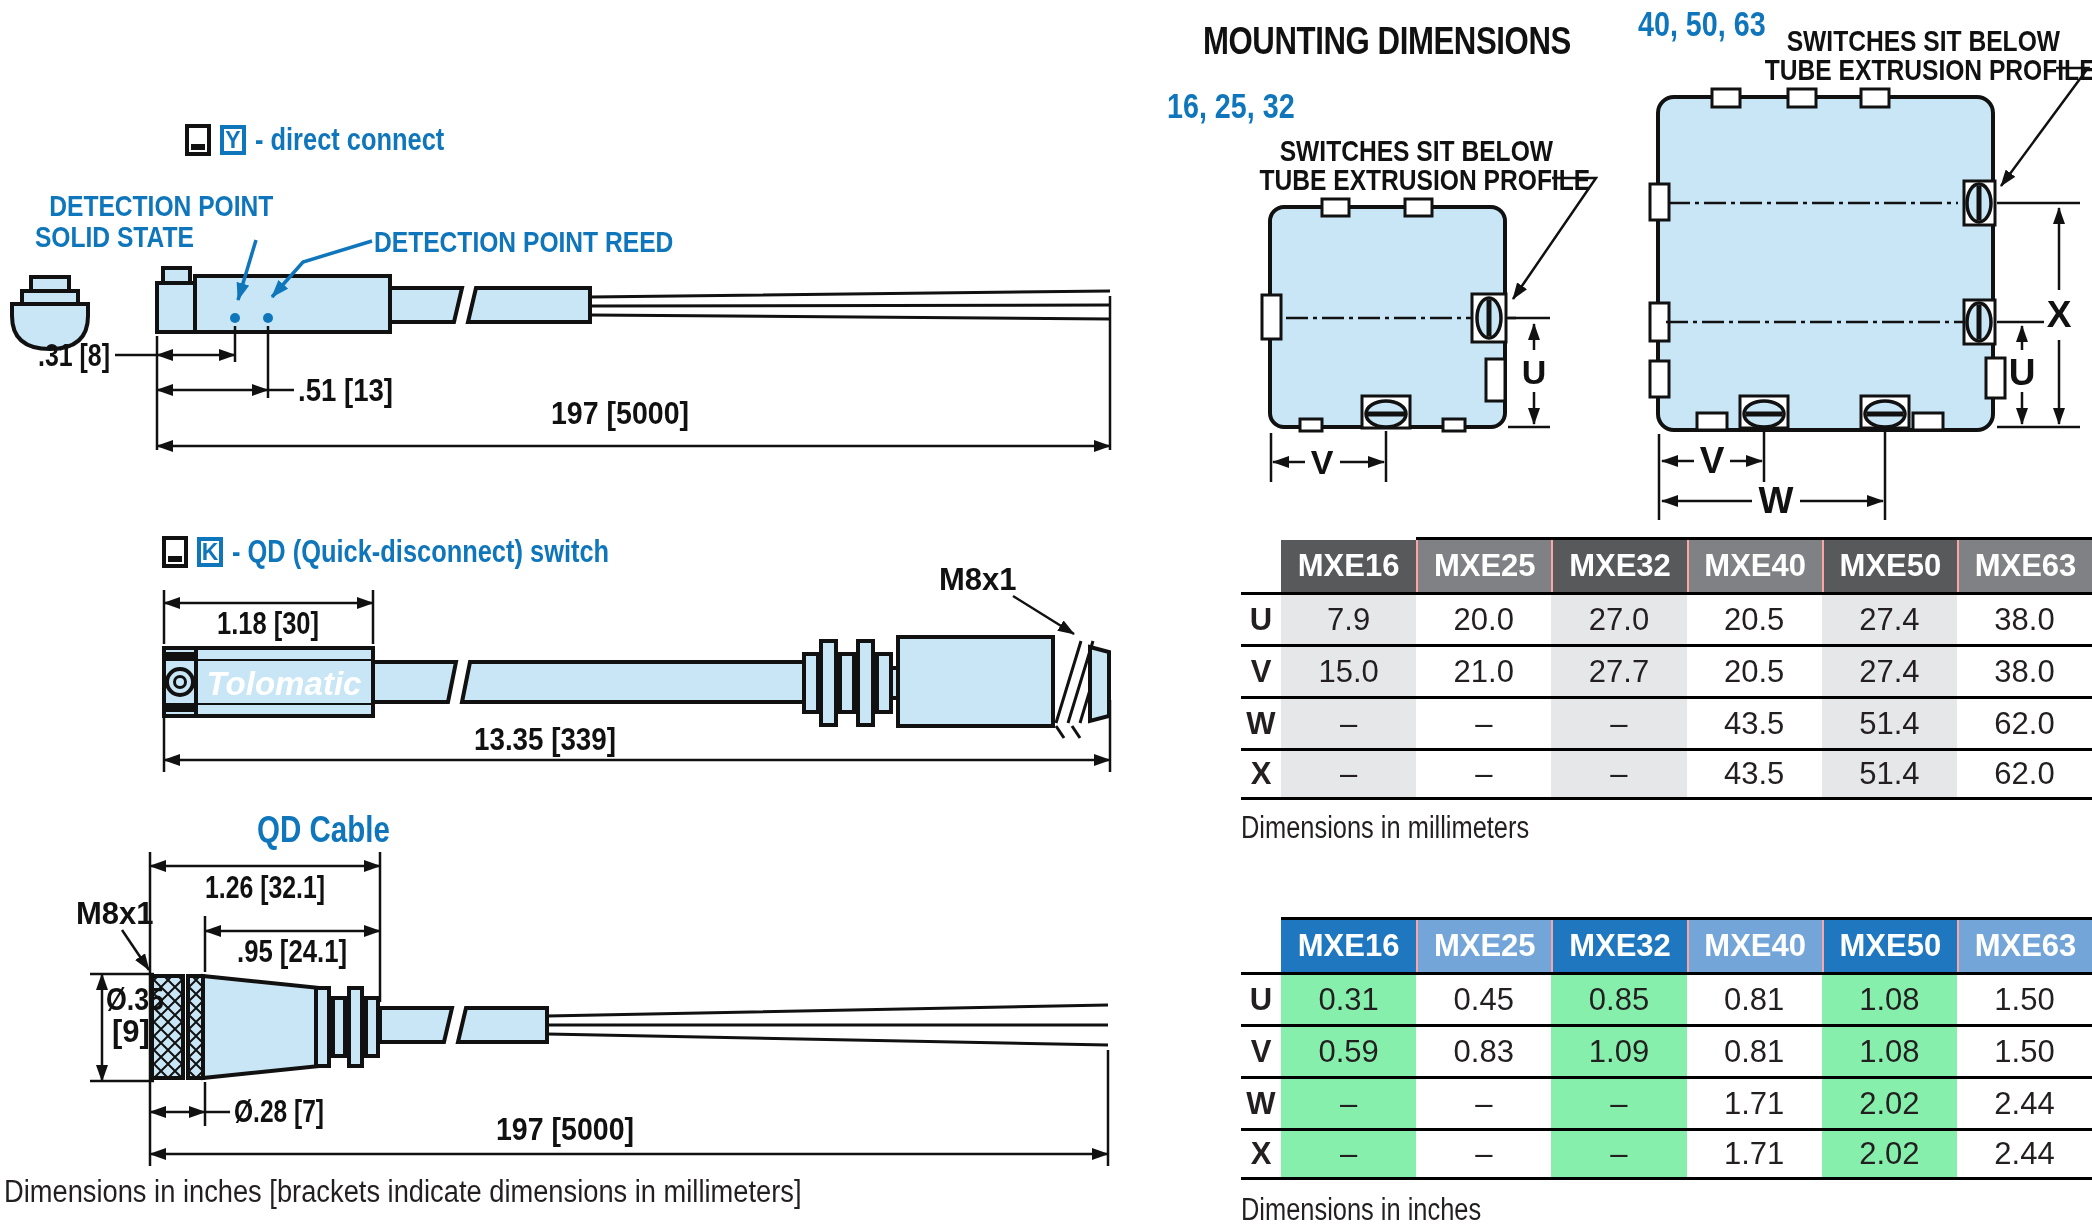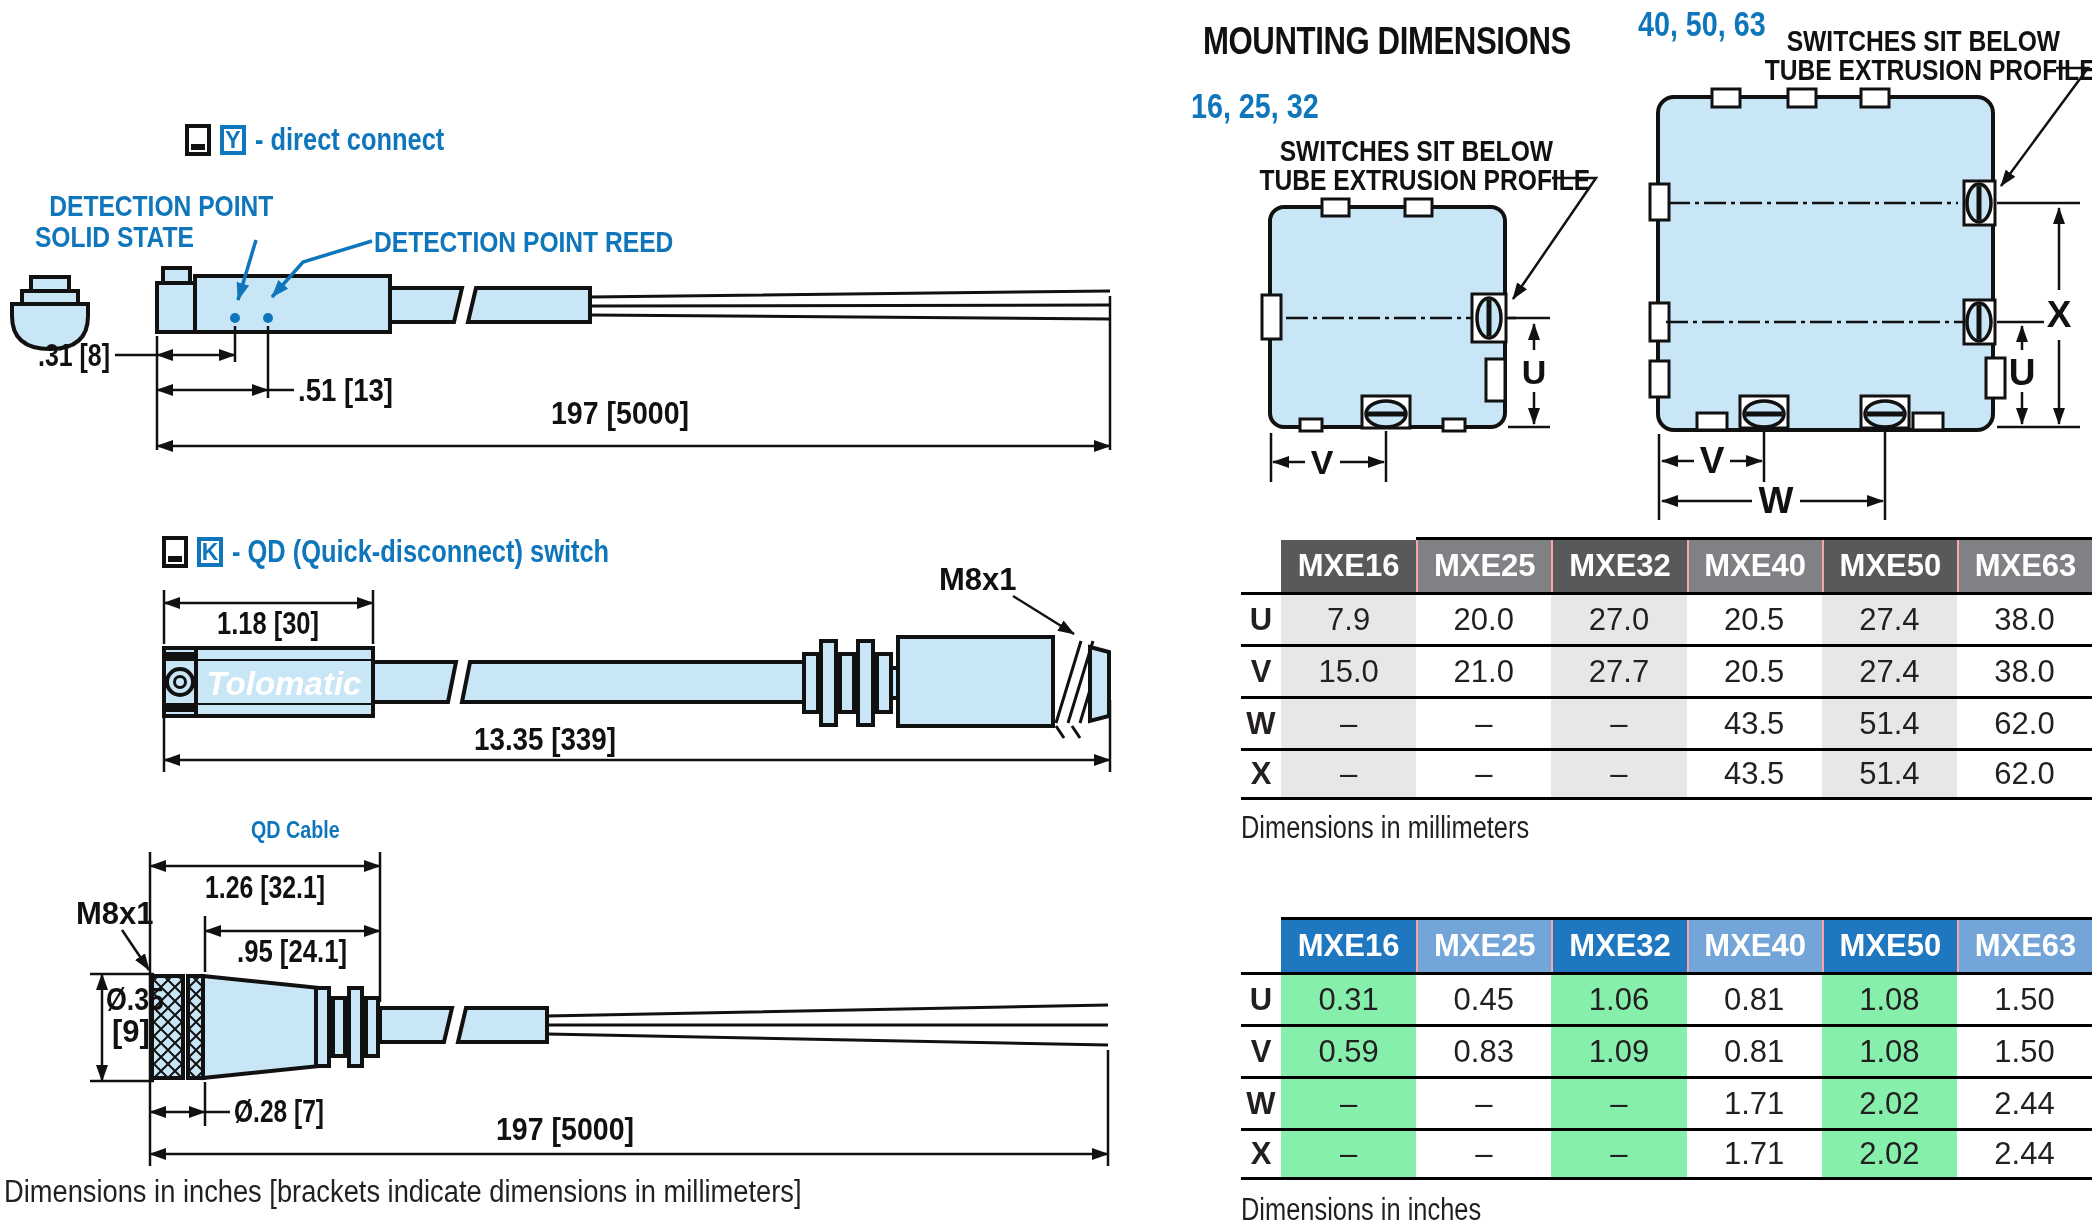--- a/index.html
+++ b/index.html
@@ -244,34 +244,34 @@
 <div class="abs callout" style="left:374px;top:226px"><span class="sxl">DETECTION POINT REED</span></div>
 
 <div class="abs optrow" style="left:162px;top:534px">
   <span class="optbox">
         <span class="bar"></span>
       </span>
   <span class="optboxb">K</span>
   <span class="optlbl"><span class="sxl">- QD (Quick-disconnect) switch</span></span>
 </div>
 
-<div class="abs callout" style="left:251px;top:814px;font-size:24px"><span class="sxl">QD Cable</span></div>
+<div class="abs callout" style="left:257px;top:814px;font-size:36px"><span class="sxl">QD Cable</span></div>
 
 <div class="abs h-main" style="left:1203px;top:20px"><span class="sxl">MOUNTING DIMENSIONS</span></div>
 
 <div class="abs fn" style="left:4px;top:1174px"><span class="sxl" style="transform:scaleX(0.88)">Dimensions in inches [brackets indicate dimensions in millimeters]</span></div>
 
 <div class="abs sizes" style="left:1638px;top:4px"><span class="sxl">40, 50, 63</span></div>
 
 <div class="abs note-bk" style="left:1700px;top:26px;width:360px">
   <div>SWITCHES SIT BELOW</div>
   <div>TUBE EXTRUSION PROFILE</div>
 </div>
 
-<div class="abs sizes" style="left:1191px;top:86px"><span class="sxl">16, 25, 32</span></div>
+<div class="abs sizes" style="left:1167px;top:86px"><span class="sxl">16, 25, 32</span></div>
 
 <div class="abs note-bk" style="left:1195px;top:136px;width:358px">
   <div>SWITCHES SIT BELOW</div>
   <div>TUBE EXTRUSION PROFILE</div>
 </div>
 
 
 <div class="topline" style="left:1416px;top:537px;width:676px"></div>
 <div class="tbl" style="top:540px">
   <div class="cell"></div>
@@ -322,21 +322,21 @@
   <div class="cell hc ind">MXE16</div>
   <div class="cell hc inl hsep">MXE25</div>
   <div class="cell hc ind hsep">MXE32</div>
   <div class="cell hc inl hsep">MXE40</div>
   <div class="cell hc ind hsep">MXE50</div>
   <div class="cell hc inl hsep">MXE63</div>
 
   <div class="cell lab bt">U</div>
   <div class="cell bt ins">0.31</div>
   <div class="cell bt">0.45</div>
-  <div class="cell bt ins">1.06</div>
+  <div class="cell bt ins">0.85</div>
   <div class="cell bt">0.81</div>
   <div class="cell bt ins">1.08</div>
   <div class="cell bt">1.50</div>
 
   <div class="cell lab bt">V</div>
   <div class="cell bt ins">0.59</div>
   <div class="cell bt">0.83</div>
   <div class="cell bt ins">1.09</div>
   <div class="cell bt">0.81</div>
   <div class="cell bt ins">1.08</div>

